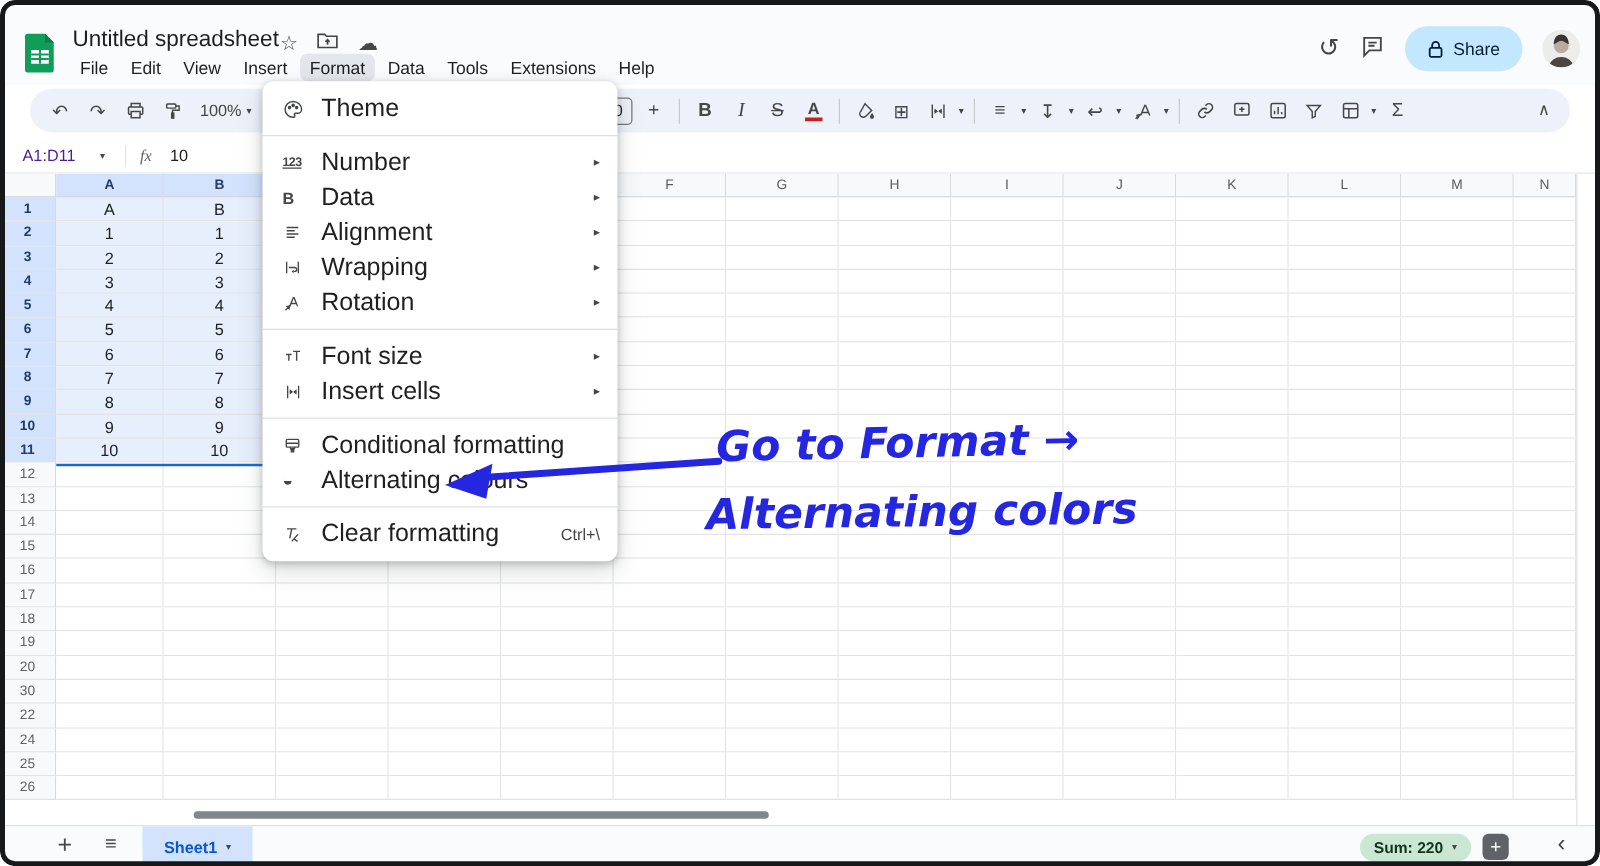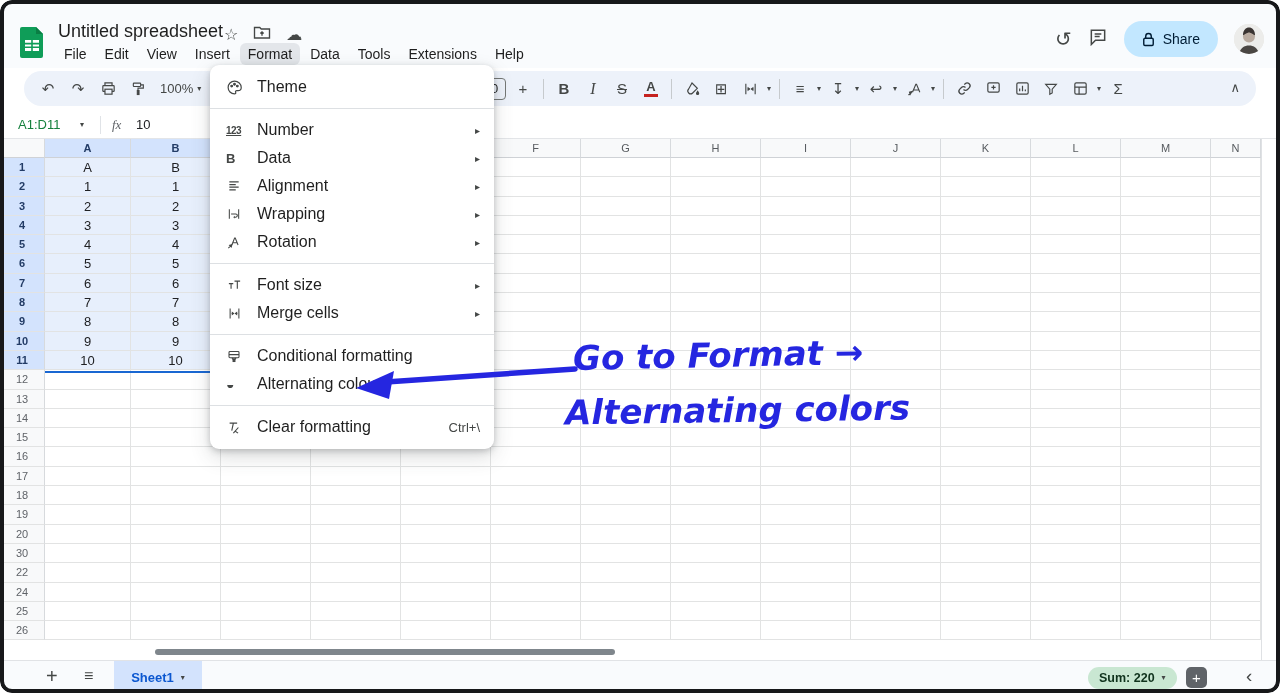--- a/index.html
+++ b/index.html
@@ -35,21 +35,21 @@
   .bold-g{font-weight:700;}
   .italic-g{font-style:italic;font-family:"Liberation Serif",serif;font-size:16px;}
   .strike-g{text-decoration:line-through;}
   .tcolor{display:flex;flex-direction:column;align-items:center;line-height:1;}
   .tcolor .a{font-size:13px;font-weight:600;color:#444746;}
   .tcolor .bar{width:14px;height:3px;background:#c5221f;margin-top:1px;}
   .chev-up{position:absolute;right:16px;top:9px;font-size:13px;color:#444746;}
 
   
   .fxbar{position:absolute;left:0;top:111px;width:1280px;height:28px;background:#fff;border-bottom:1px solid #e3e5e8;}
-  .namebox{position:absolute;left:18px;top:6px;font-size:13px;color:#15803d;}
+  .namebox{position:absolute;left:18px;top:6px;font-size:13px;color:#4c1d95;}
   .nb-caret{position:absolute;left:80px;top:10px;}
   .fx-sep{position:absolute;left:100px;top:5px;width:1px;height:18px;background:#e0e3e7;}
   .fx-label{position:absolute;left:112px;top:6px;font-family:"Liberation Serif",serif;font-style:italic;font-size:13px;color:#5f6368;}
   .fx-value{position:absolute;left:136px;top:6px;font-size:13px;color:#202124;}
 
   
   #grid{position:absolute;left:0;top:139px;width:1261px;height:521px;overflow:hidden;background:#fff;}
   .grow{display:flex;}
   .gc{flex:none;border-right:1px solid #e2e3e3;border-bottom:1px solid #e2e3e3;overflow:hidden;}
   .ghead{background:#f8f9fa;color:#575b5f;font-size:11px;text-align:center;border-right:1px solid #d7dadd;border-bottom:1px solid #cfd2d6;}
@@ -62,21 +62,21 @@
   .hscroll{position:absolute;left:155px;top:649px;width:460px;height:6px;border-radius:3px;background:#7f868c;z-index:3;}
 
   
   .menu{position:absolute;left:210px;top:65px;width:284px;background:#fff;border-radius:9px;
         box-shadow:0 2px 6px rgba(60,64,67,.28),0 8px 20px rgba(60,64,67,.18);padding:8px 0;z-index:10;}
   .mi{height:28px;display:flex;align-items:center;padding:0 14px 0 16px;cursor:default;}
   .mi-ic{width:22px;flex:none;display:flex;align-items:center;color:#444746;margin-right:9px;}
   .mi-ic .g123{font-size:10px;font-weight:700;letter-spacing:-.5px;color:#444746;text-decoration:underline;}
   .mi-ic .gB{font-size:13px;font-weight:700;color:#444746;}
   .mi-ic .gdrop{font-size:14px;color:#444746;}
-  .mi-label{flex:1;font-size:16px;color:#1f1f1f;white-space:nowrap;}
+  .mi-label{flex:1;font-size:20px;color:#1f1f1f;white-space:nowrap;}
   .mi-caret{font-size:10px;color:#444746;}
   .mi-short{font-size:13px;color:#444746;}
   .mdiv{border-top:1px solid #dde0e3;margin:7px 0;}
 
   
   .ann{position:absolute;z-index:11;color:#2526e0;font-weight:700;font-style:italic;
        font-family:"DejaVu Sans",sans-serif;white-space:nowrap;}
   .ann1{left:573px;top:335px;font-size:34px;transform:rotate(-1.2deg);}
   .ann2{left:565px;top:390px;font-size:34px;transform:rotate(-0.8deg);}
   .arrow-overlay{position:absolute;left:330px;top:330px;width:560px;height:130px;z-index:11;pointer-events:none;}
@@ -775,21 +775,21 @@
         <span class="mi-label">Font size</span>
         <span class="mi-caret">▸</span>
       </div>
       <div class="mi">
         <span class="mi-ic">
           <svg width="17" height="15" viewBox="0 0 24 24" fill="none" stroke="#444746" stroke-width="1.7">
             <path d="M5 4v16M19 4v16M7.5 12h3M16.5 12h-3"></path>
             <path d="M10.5 12l-2-1.6v3.2zM13.5 12l2-1.6v3.2z" fill="#444746"></path>
           </svg>
         </span>
-        <span class="mi-label">Merge cells</span>
+        <span class="mi-label">Insert cells</span>
         <span class="mi-caret">▸</span>
       </div>
       <div class="mdiv"></div>
       <div class="mi">
         <span class="mi-ic">
           <svg width="16" height="15" viewBox="0 0 24 24" fill="none" stroke="#444746" stroke-width="1.7">
             <rect x="4" y="4" width="16" height="10" rx="1.5"></rect>
             <path d="M4 9h16M9 14l.6 2h4.8l.6-2"></path>
             <rect x="10.5" y="16" width="3" height="4" fill="#444746"></rect>
           </svg>

